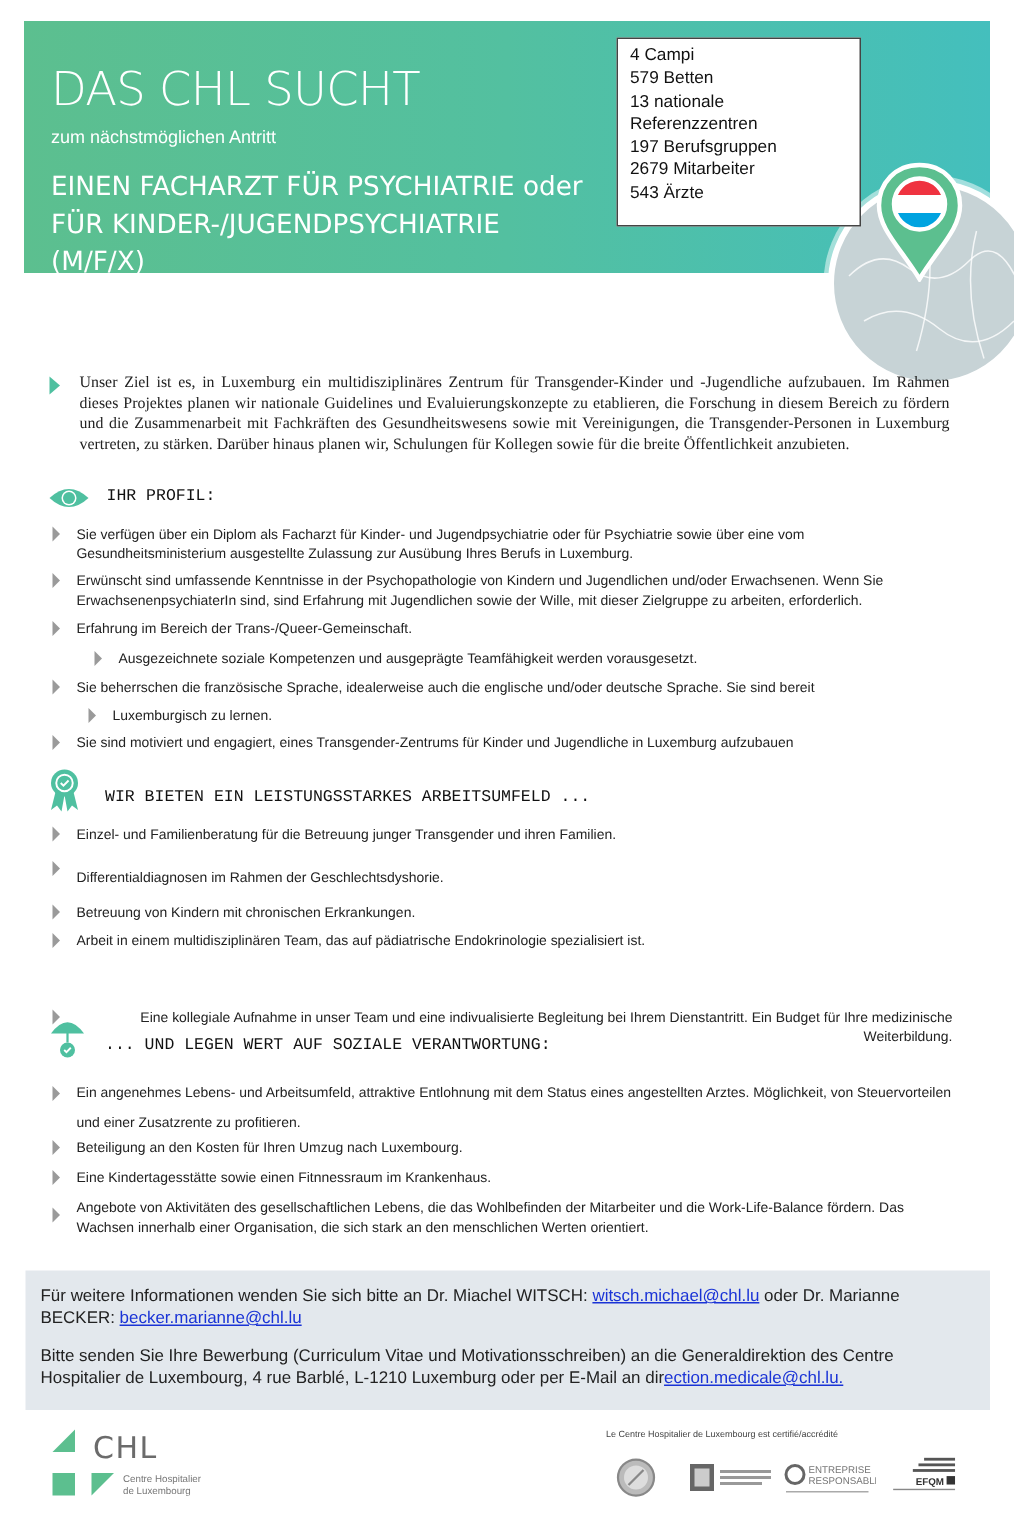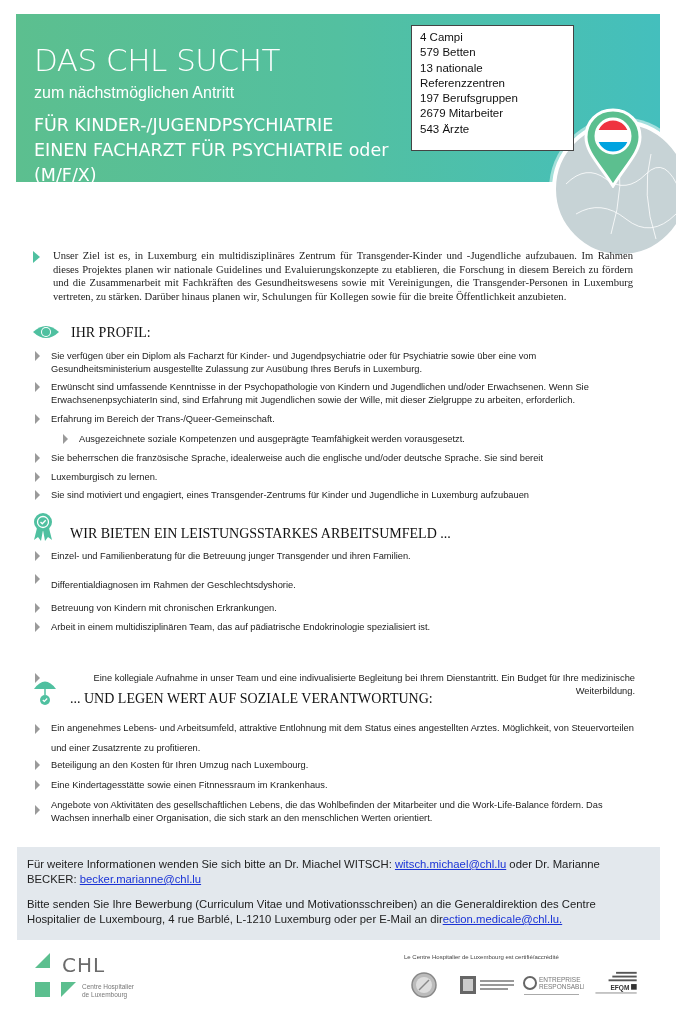--- a/index.html
+++ b/index.html
@@ -1,51 +1,51 @@
 <!DOCTYPE html>
 <html><head>
 <meta charset="utf-8">
 <style>
   html, body { margin:0; padding:0; background:#ffffff; }
   body { width:676px; height:1024px; position:relative; overflow:hidden; font-family:"Liberation Sans", sans-serif; color:#222; }
   .header { position:absolute; left:16px; top:14px; width:644px; height:168px; background:linear-gradient(90deg,#5cbf8f 0%,#53c0a0 50%,#44bfbd 100%); overflow:hidden; }
   .h-title { position:absolute; left:18px; top:28px; font-size:31px; color:#fff; letter-spacing:-0.5px; font-family:"DejaVu Sans", sans-serif; font-weight:300; }
-  .h-sub { position:absolute; left:18px; top:70px; font-size:16px; color:#fff; }
+  .h-sub { position:absolute; left:18px; top:70px; font-size:12px; color:#fff; }
   .h-job { position:absolute; left:18px; top:99px; font-size:17.5px; line-height:25px; color:#fff; font-family:"DejaVu Sans", sans-serif; }
   .h-contract { position:absolute; left:18px; top:196px; font-size:13px; font-weight:bold; color:#fff; }
   .globe { position:absolute; left:552px; top:120px; width:130px; height:130px; border-radius:50%; background:#c7d3d6; border:4px solid #fff; box-shadow:0 0 0 3px rgba(255,255,255,0.5); }
   .globe svg { position:absolute; left:0; top:0; }
   .pin { position:absolute; left:583px; top:108px; width:60px; height:80px; }
   .stats { position:absolute; left:411px; top:25px; width:163px; height:126px; background:#fff; border:1px solid #444; padding:4px 0 0 8px; box-sizing:border-box; }
   .stats div { font-size:11.5px; line-height:15.3px; color:#111; }
   .intro { position:absolute; left:33px; top:249px; width:600px; }
   .intro .arrow { position:absolute; left:0; top:2px; width:0; height:0; border-top:6px solid transparent; border-bottom:6px solid transparent; border-left:7px solid #4fc0a0; }
   .intro p { margin:0 0 0 20px; font-family:"Liberation Serif", serif; font-size:10.6px; line-height:13.6px; text-align:justify; color:#222; }
-  .sec-h { position:absolute; font-family:Liberation Serif, serif; font-size:14px; color:#111; }
+  .sec-h { position:absolute; font-family:Liberation Mono, monospace; font-size:11px; color:#111; }
   .item { position:absolute; left:35px; width:600px; font-size:9.3px; line-height:13px; color:#222; }
   .item .tri { position:absolute; left:0; top:1px; width:0; height:0; border-top:5px solid transparent; border-bottom:5px solid transparent; border-left:5px solid #9a9a9a; }
   .item .txt { margin-left:16px; display:block; }
   .contact { position:absolute; left:17px; top:847px; width:643px; height:93px; background:#e3e8ed; }
   .contact p { margin:0; position:absolute; left:10px; width:620px; font-size:11.3px; line-height:15px; color:#222; }
   .contact a { color:#1a33d6; }
   .logo { position:absolute; left:33px; top:952px; width:120px; height:50px; }
   .logo-text { position:absolute; left:62px; top:953px; font-size:20px; color:#6b6b6b; letter-spacing:1px; font-family:"DejaVu Sans", sans-serif; }
   .logo-sub { position:absolute; left:82px; top:983px; font-size:6.5px; line-height:8px; color:#777; }
   .cert-label { position:absolute; left:404px; top:954px; font-size:6px; color:#444; }
   .cert { position:absolute; top:970px; height:30px; }
 </style>
 </head>
 <body>
 
 <div class="header">
   <div class="h-title">DAS CHL SUCHT</div>
   <div class="h-sub">zum nächstmöglichen Antritt</div>
   <div class="h-job">
+    <div>EINEN FACHARZT FÜR PSYCHIATRIE oder</div>
     <div>FÜR KINDER-/JUGENDPSYCHIATRIE</div>
-    <div>EINEN FACHARZT FÜR PSYCHIATRIE oder</div>
     <div>(M/F/X)</div>
   </div>
   <div class="h-contract">und bietet einen unbefristeten Vertrag in 50 %-Teilzeit</div>
 </div>
 
 <div class="globe">
   <svg width="130" height="130" viewBox="0 0 130 130">
     <path d="M10 60 Q30 40 50 55 T90 50 T125 70" stroke="#fff" stroke-width="1" fill="none" opacity="0.8"></path>
     <path d="M20 90 Q45 75 70 95 T120 90" stroke="#fff" stroke-width="1" fill="none" opacity="0.8"></path>
     <path d="M60 20 Q70 60 55 110" stroke="#fff" stroke-width="1" fill="none" opacity="0.8"></path>
@@ -100,21 +100,21 @@
     <span class="txt">Erfahrung im Bereich der Trans-/Queer-Gemeinschaft.</span>
   </div>
 <div class="item" style="top:433px;margin-left:28px;">
     <span class="tri"></span>
     <span class="txt">Ausgezeichnete soziale Kompetenzen und ausgeprägte Teamfähigkeit werden vorausgesetzt.</span>
   </div>
 <div class="item" style="top:452px;">
     <span class="tri"></span>
     <span class="txt">Sie beherrschen die französische Sprache, idealerweise auch die englische und/oder deutsche Sprache. Sie sind bereit</span>
   </div>
-<div class="item" style="top:471px;">
+<div class="item" style="top:471px;margin-left:24px;">
     <span class="tri"></span>
     <span class="txt">Luxemburgisch zu lernen.</span>
   </div>
 <div class="item" style="top:489px;">
     <span class="tri"></span>
     <span class="txt">Sie sind motiviert und engagiert, eines Transgender-Zentrums für Kinder und Jugendliche in Luxemburg aufzubauen</span>
   </div>
 
 <svg style="position:absolute;left:33px;top:512px;" width="20" height="30" viewBox="0 0 20 30">
   <path d="M4 16 L1 28 L5 25 L8 29 L10 18 Z" fill="#4fc0a0"></path>

